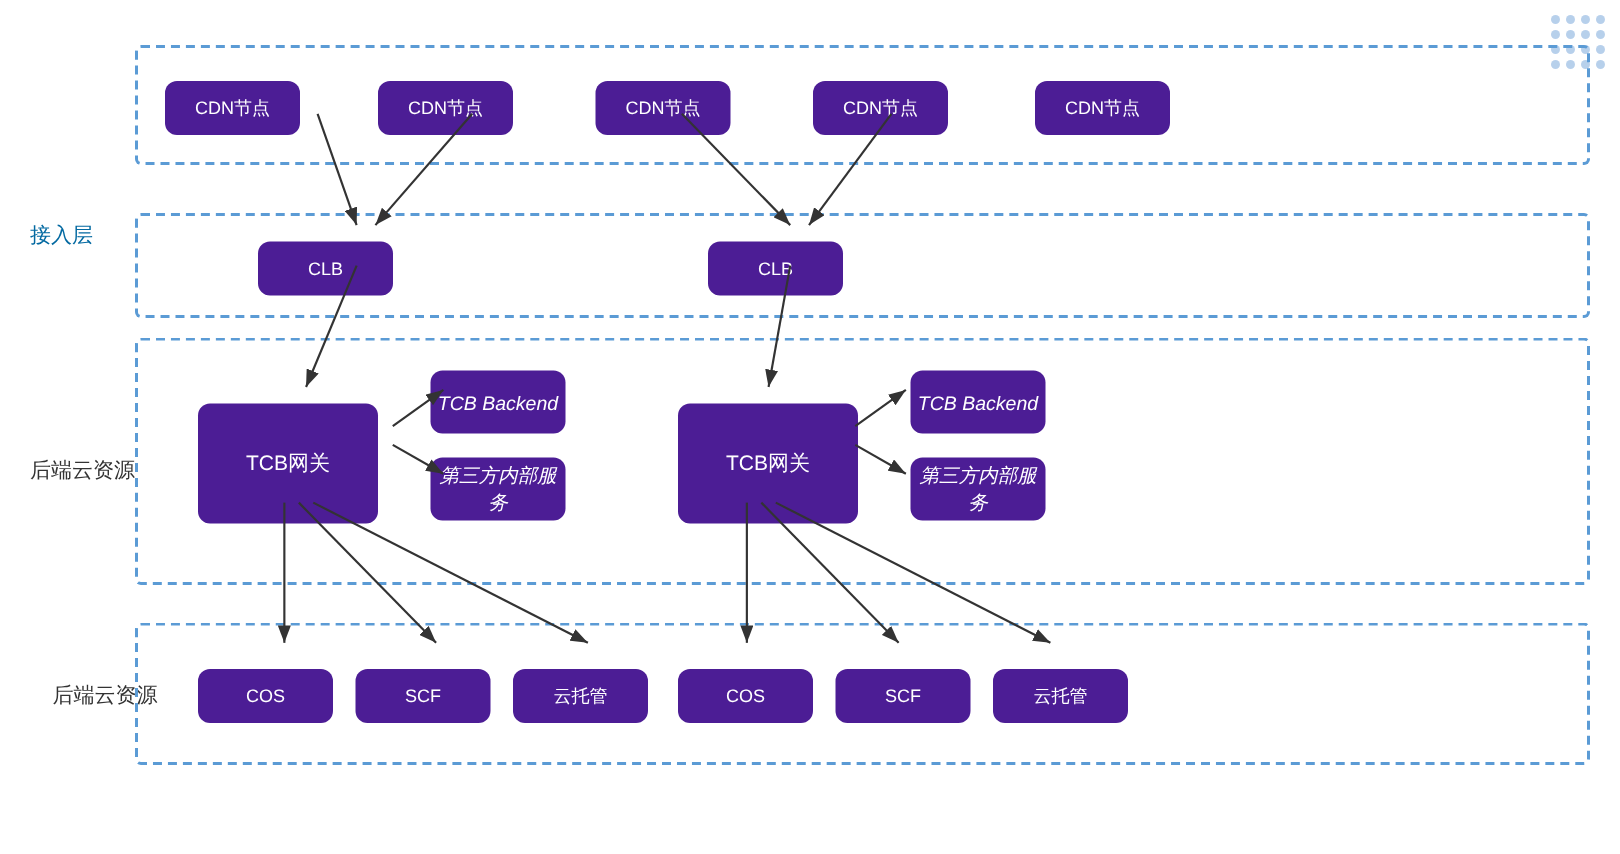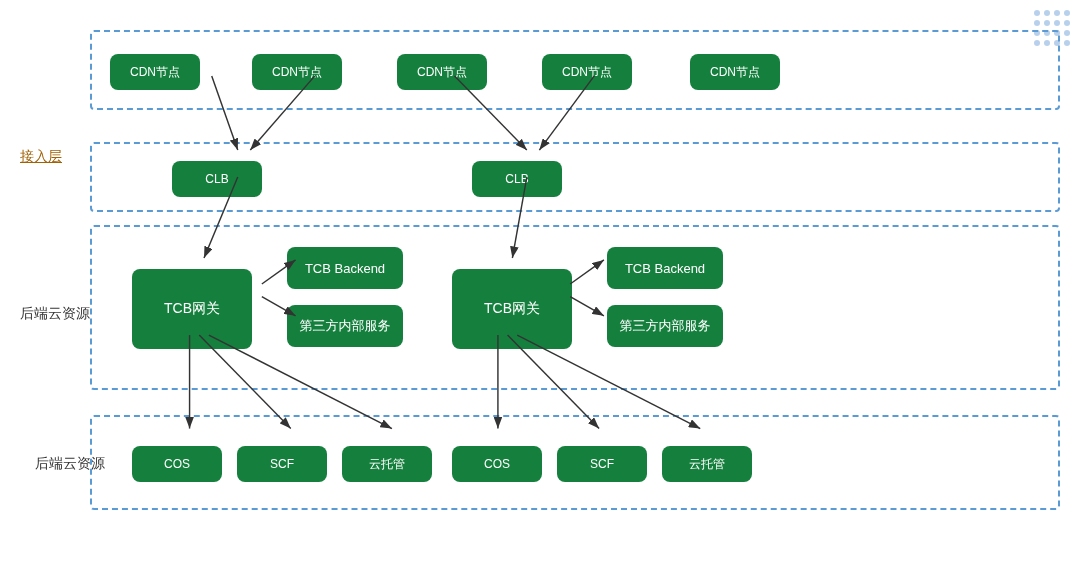--- a/index.html
+++ b/index.html
@@ -17,23 +17,22 @@
       height: 569px;
       position: relative;
       background: #fff;
     }
 
     .label-access {
       position: absolute;
       left: 20px;
       top: 148px;
       font-size: 14px;
-      color: #a16207;
+      color: #0369a1;
       writing-mode: horizontal-tb;
-      text-decoration: underline;
     }
 
     .label-core {
       position: absolute;
       left: 20px;
       top: 305px;
       font-size: 14px;
       color: #333;
     }
 
@@ -86,41 +85,42 @@
     .backend-row {
       top: 395px;
       left: 10px;
       right: 10px;
       height: 95px;
     }
 
     
     .node {
       position: absolute;
-      background: #15803d;
+      background: #4c1d95;
       border-radius: 8px;
       color: #fff;
       font-size: 13px;
       display: flex;
       align-items: center;
       justify-content: center;
       text-align: center;
       font-weight: 500;
     }
 
     .node-sm {
       width: 90px;
       height: 36px;
       font-size: 12px;
     }
 
     .node-md {
-      width: 116px;
+      width: 90px;
       height: 42px;
       font-size: 13px;
+      font-style: italic;
     }
 
     .node-lg {
       width: 120px;
       height: 80px;
       font-size: 14px;
     }
 
     
     .arrows-svg {

